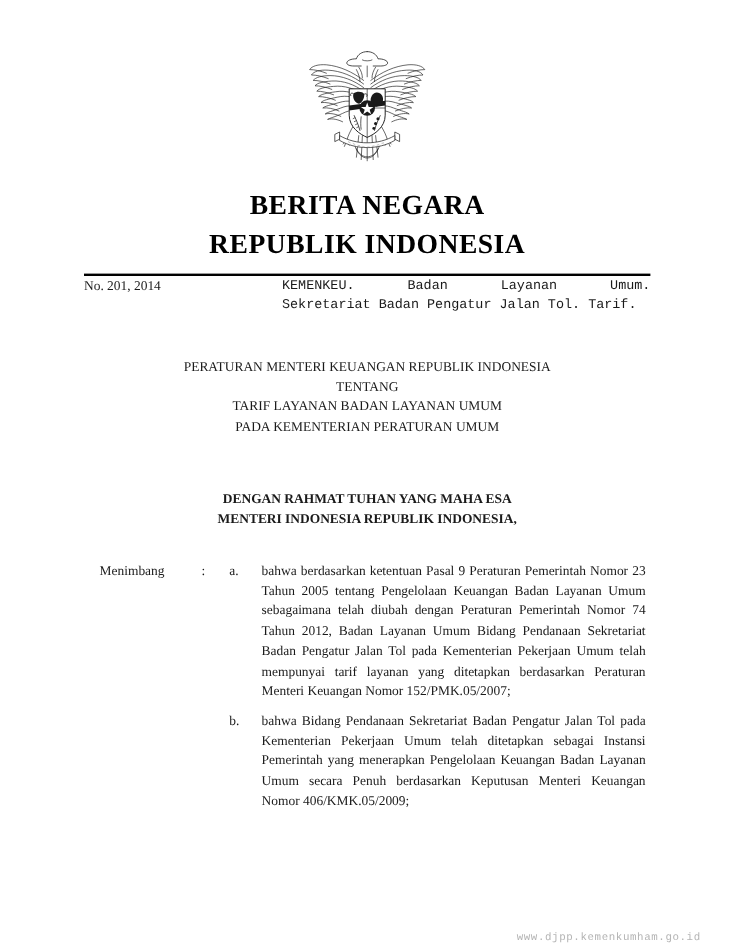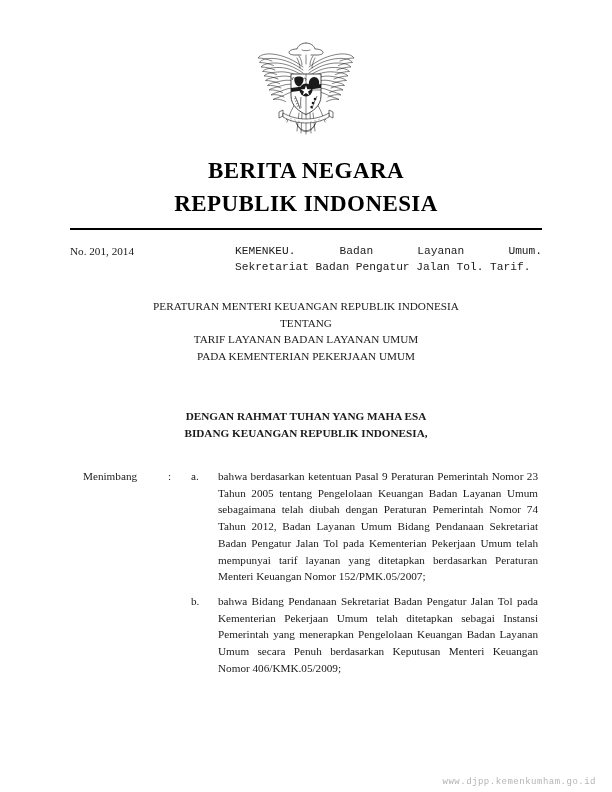--- a/index.html
+++ b/index.html
@@ -58,21 +58,21 @@
     top: 228px;
     left: 70px;
     width: 472px;
     height: 0;
     border-top: 2.2px solid #000000;
   }
 
   
   .meta-row {
     position: absolute;
-    top: 244px;
+    top: 232px;
     left: 70px;
     width: 472px;
     display: flex;
     align-items: flex-start;
   }
   .meta-left {
     width: 165px;
     flex: 0 0 165px;
     font-size: 11.2px;
     line-height: 15.5px;
@@ -172,21 +172,21 @@
     hyphens: none;
   }
 
   
   .footer {
     position: absolute;
     left: 0;
     top: 770px;
     width: 612px;
     text-align: right;
-    padding-right: 16px;
+    padding-right: 28px;
     box-sizing: border-box;
   }
   .footer-text {
     font-family: "Liberation Mono", "DejaVu Sans Mono", monospace;
     font-size: 9px;
     letter-spacing: 0.5px;
     color: #b4b4b4;
   }
 </style>
 </head>
@@ -299,26 +299,26 @@
     <div class="meta-right">
       <p class="just">KEMENKEU. Badan Layanan Umum.</p>
       <p class="last">Sekretariat Badan Pengatur Jalan Tol. Tarif.</p>
     </div>
   </div>
 
   <div class="title-block">
     <div class="t">PERATURAN MENTERI KEUANGAN REPUBLIK INDONESIA</div>
     <div class="t">TENTANG</div>
     <div class="t">TARIF LAYANAN BADAN LAYANAN UMUM</div>
-    <div class="t">PADA KEMENTERIAN PEKERJAAN UMUM</div>
+    <div class="t">PADA KEMENTERIAN PERATURAN UMUM</div>
   </div>
 
   <div class="invocation">
     <div class="t">DENGAN RAHMAT TUHAN YANG MAHA ESA</div>
-    <div class="t">BIDANG KEUANGAN REPUBLIK INDONESIA,</div>
+    <div class="t">MENTERI INDONESIA REPUBLIK INDONESIA,</div>
   </div>
 
   <div class="considerations">
     <div class="cons-row">
       <div class="cons-label">Menimbang</div>
       <div class="cons-colon">:</div>
       <div class="cons-items">
         <div class="cons-item">
           <div class="cons-marker">a.</div>
           <div class="cons-text">bahwa berdasarkan ketentuan Pasal 9 Peraturan Pemerintah Nomor 23 Tahun 2005 tentang Pengelolaan Keuangan Badan Layanan Umum sebagaimana telah diubah dengan Peraturan Pemerintah Nomor 74 Tahun 2012, Badan Layanan Umum Bidang Pendanaan Sekretariat Badan Pengatur Jalan Tol pada Kementerian Pekerjaan Umum telah mempunyai tarif layanan yang ditetapkan berdasarkan Peraturan Menteri Keuangan Nomor 152/PMK.05/2007;</div>

